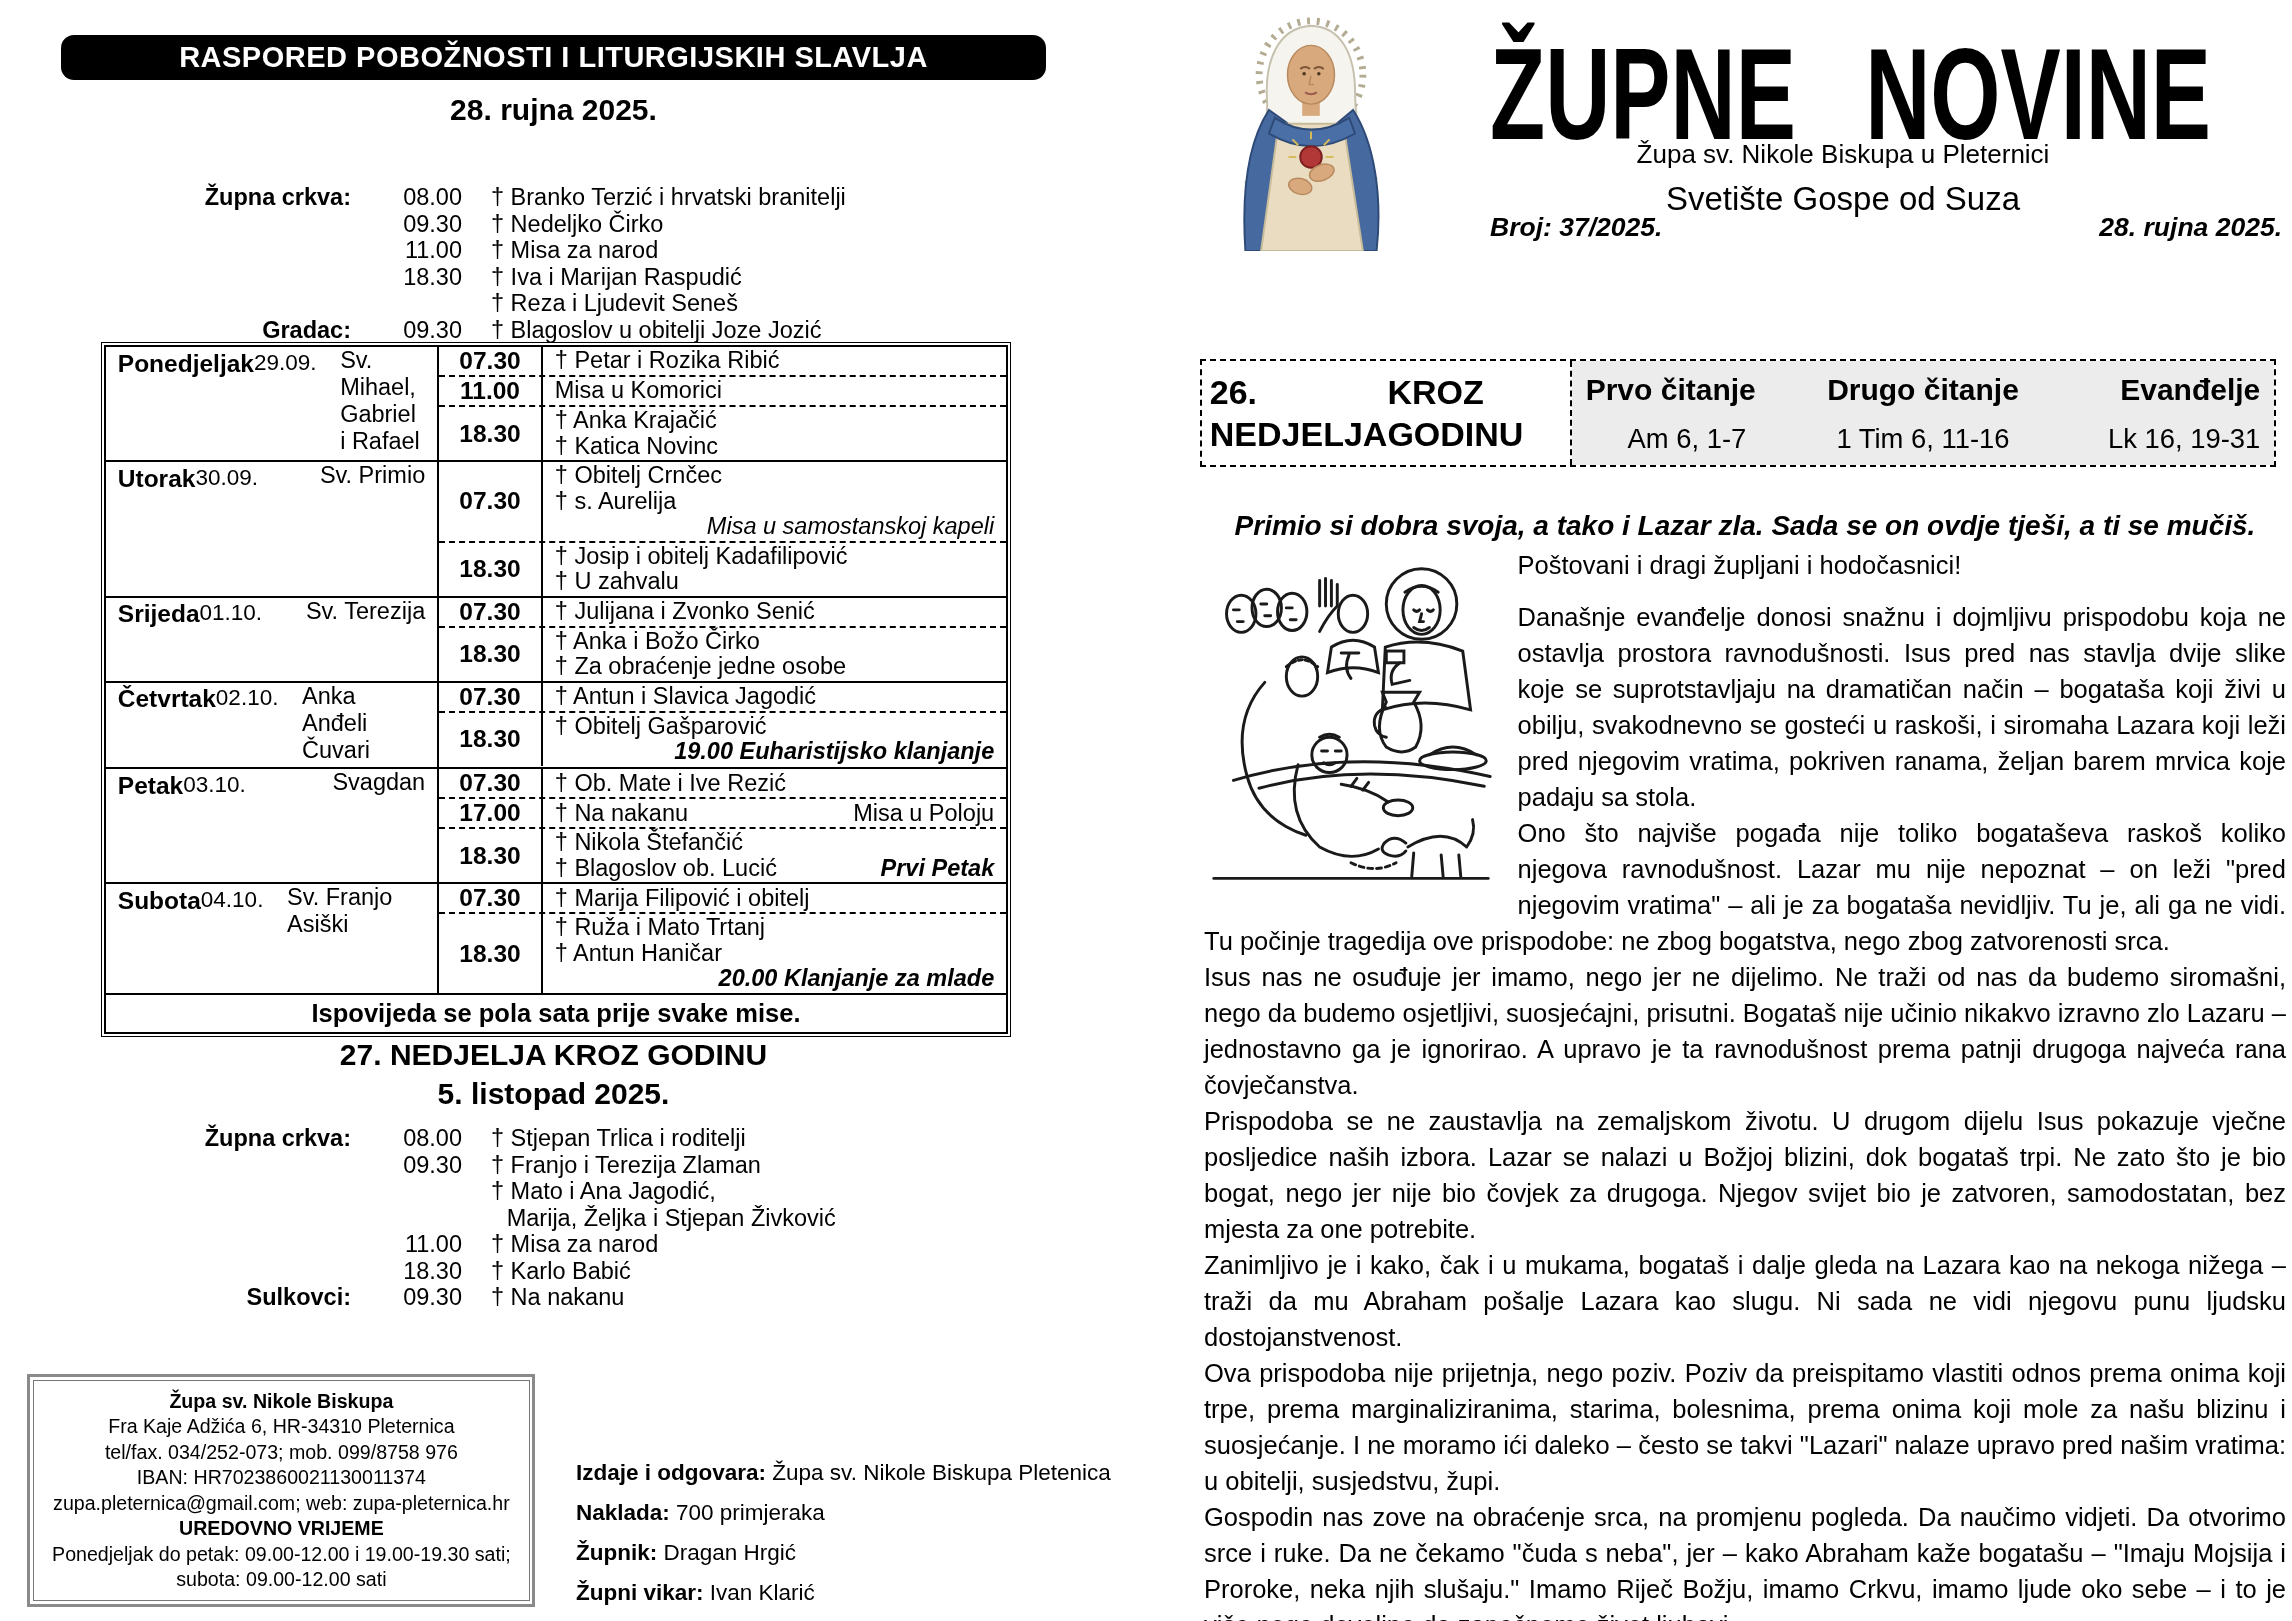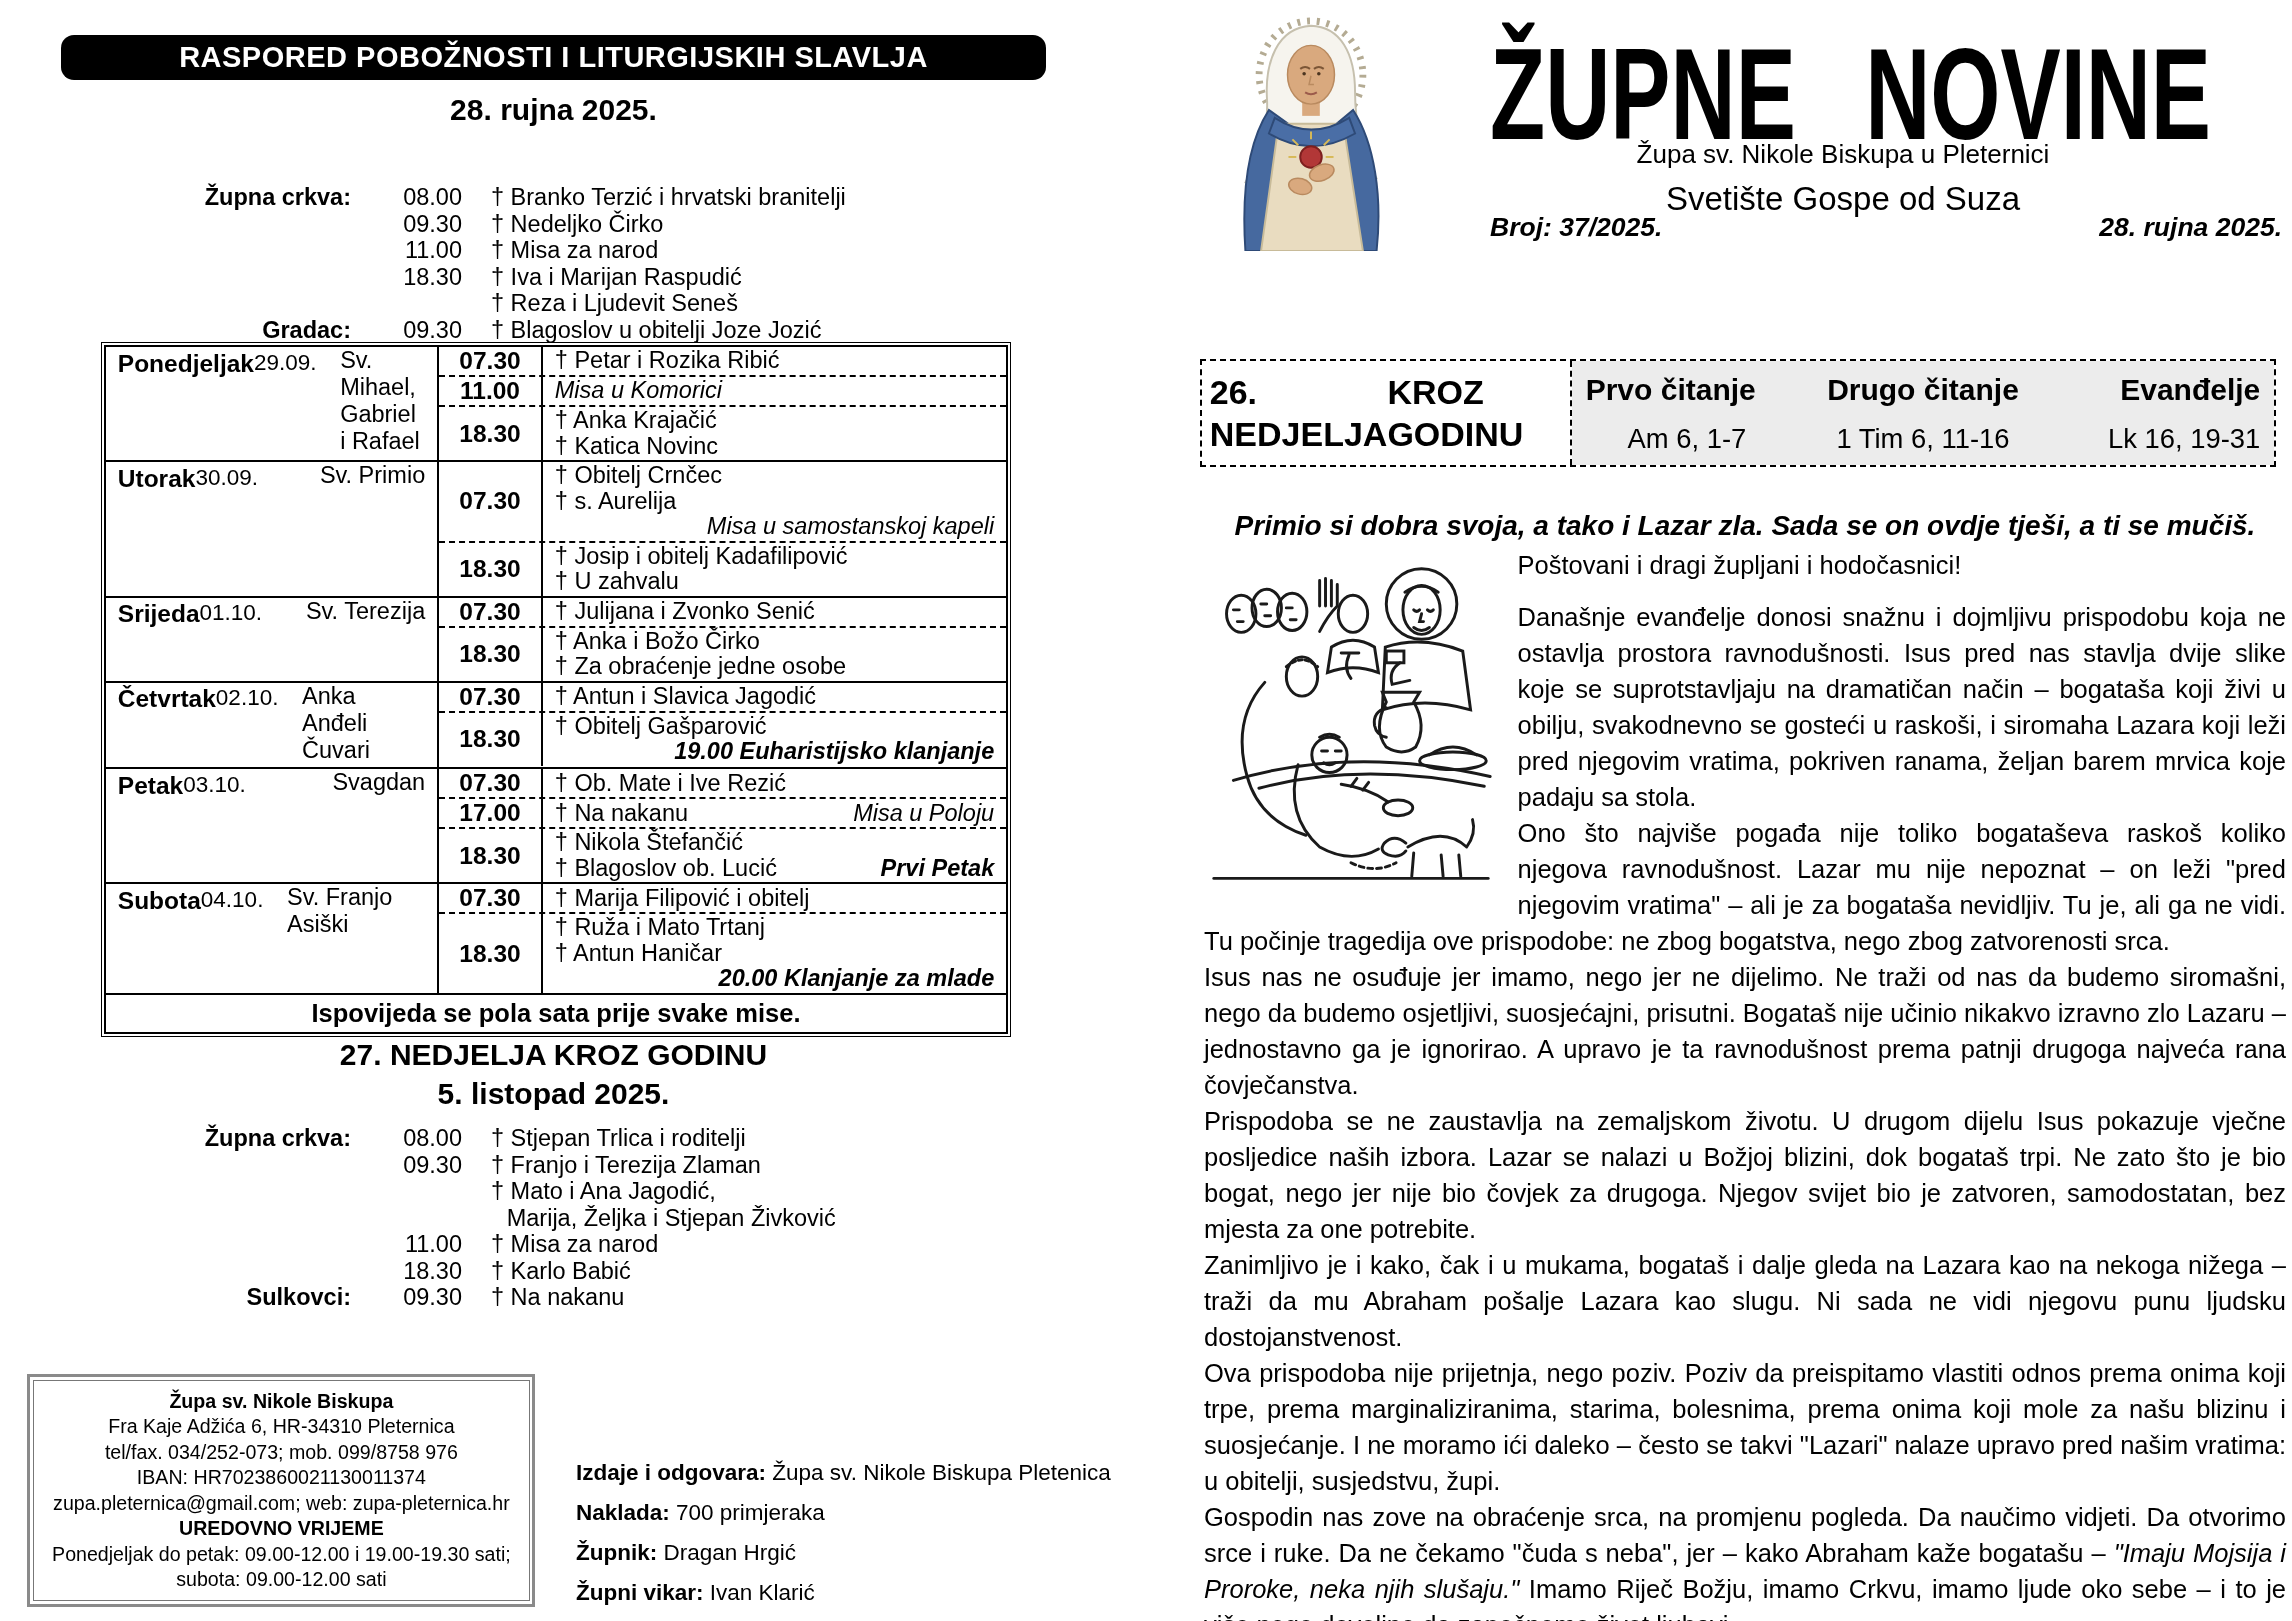--- a/index.html
+++ b/index.html
@@ -29,21 +29,21 @@
   .day-date{font-size:22.5px;}
   .day-saint{font-size:23.5px;padding:0 11.8px 3.9px 11.8px;}
   .slots{display:flex;flex-direction:column;}
   .slot{display:flex;border-top:2px dashed #000;}
   .slot:first-child{border-top:none;}
   .slot-time{width:102px;flex:none;border-right:2.9px solid #000;display:flex;align-items:center;justify-content:center;
              font-weight:bold;font-size:24.5px;}
   .slot-lines{flex:1;padding:1px 11.8px;display:flex;flex-direction:column;justify-content:center;}
   .sline{font-size:23.5px;line-height:25.5px;display:flex;justify-content:space-between;}
   .sline>span{display:inline-block;}
-  .it{font-style:italic;}
+  .it{}
   .itr{font-style:italic;text-align:right;justify-content:flex-end;}
   .bir{font-style:italic;font-weight:bold;text-align:right;justify-content:flex-end;}
   .tfoot{border-top:2.9px solid #000;text-align:center;font-weight:bold;font-size:25.5px;padding:3.9px 0;}
 
   .contact{left:27.4px;top:1374px;width:508px;border:3.9px solid #8a8a8a;padding:2.9px;box-sizing:border-box;background:#fff;}
   .contact-inner{border:1px solid #777;padding:7.8px 5.9px;text-align:center;font-size:19.6px;line-height:25.5px;}
   .cline.b{font-weight:bold;}
 
   .imprint{left:576px;top:1453px;width:549px;font-size:22.5px;line-height:40px;}
   .imprint b{font-weight:bold;}

